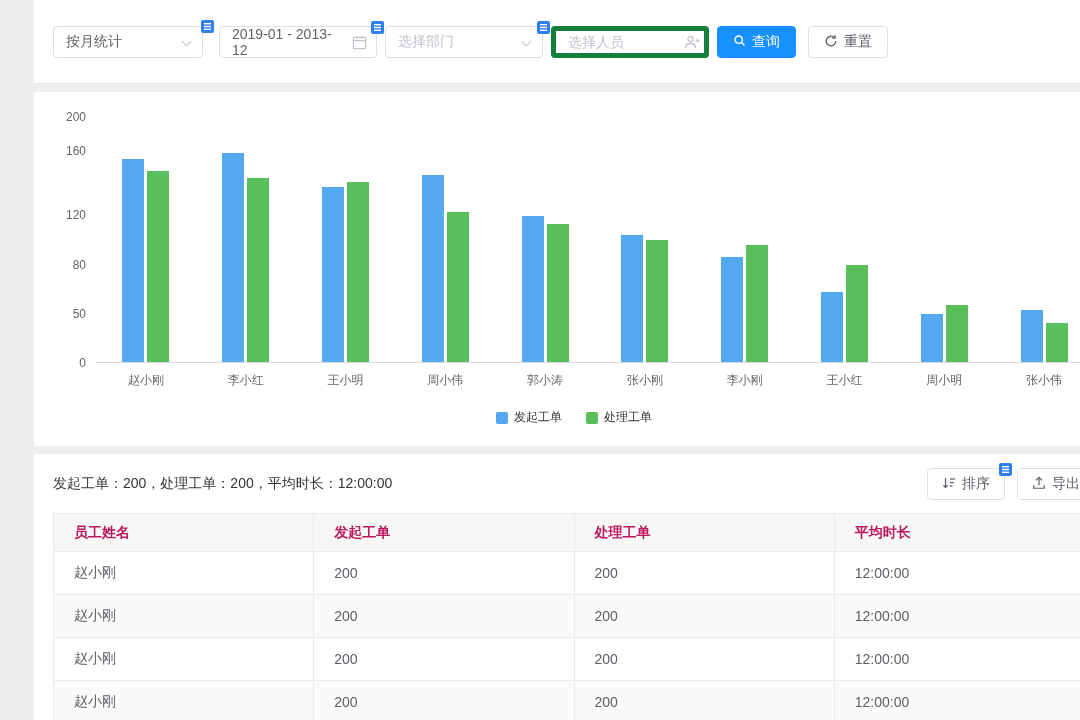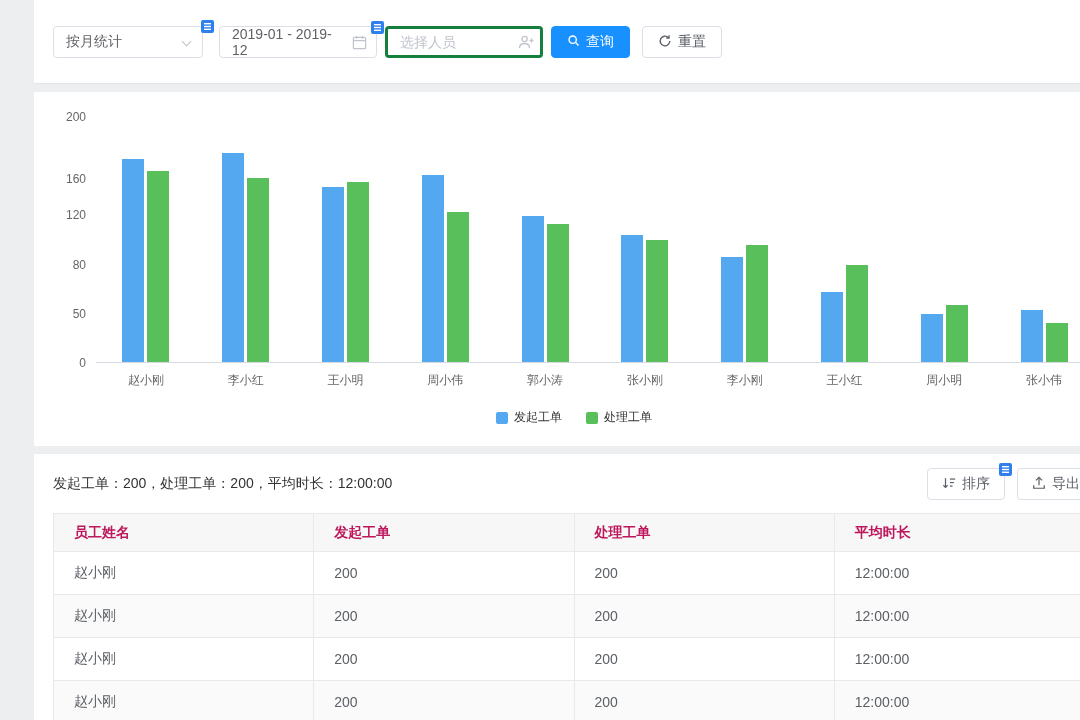--- a/index.html
+++ b/index.html
@@ -29,21 +29,21 @@
   .w150 { width:150px; } .w158 { width:158px; }
   .placeholder { color:#c0c4cc; }
   .chev {
     position:absolute; right:12px; top:11px;
     width:7px; height:7px;
     border-right:1.4px solid #c0c4cc; border-bottom:1.4px solid #c0c4cc;
     transform:rotate(45deg);
   }
   .right-ico { position:absolute; right:9px; top:8px; }
   .control-input {
-    height:32px; width:158px; border:3px solid #15803d; border-radius:4px;
+    height:32px; width:158px; border:5px solid #15803d; border-radius:4px;
     font-size:14px; color:#606266; padding:0 14px 0 12px;
     font-family:inherit; outline:none; position:relative;
   }
   .input-wrap { position:relative; display:inline-block; }
   .control-input::placeholder { color:#c0c4cc; }
 
   .btn {
     display:inline-flex; align-items:center; justify-content:center; gap:6px;
     height:32px; padding:0 15px; border-radius:4px; font-size:14px;
     cursor:pointer; border:1px solid transparent; font-family:inherit;
@@ -108,39 +108,51 @@
         <svg width="13" height="13" viewBox="0 0 13 13">
             <rect width="13" height="13" rx="2" fill="#2f80ed"></rect>
             <rect x="3" y="3" width="7" height="1.4" fill="#fff"></rect>
             <rect x="3" y="5.8" width="7" height="1.4" fill="#fff"></rect>
             <rect x="3" y="8.6" width="7" height="1.4" fill="#fff"></rect>
           </svg>
       </span>
     </div>
 
     <div class="control w158">
-      <span>2019-01 - 2019-12</span>
+      <span>2019-01 - 2013-12</span>
       <span class="right-ico">
         <svg width="15" height="15" viewBox="0 0 16 16" fill="none" stroke="#c0c4cc" stroke-width="1.3">
             <rect x="1.5" y="2.5" width="13" height="12" rx="1"></rect>
             <line x1="1.5" y1="6" x2="14.5" y2="6"></line>
             <line x1="5" y1="1" x2="5" y2="4"></line>
             <line x1="11" y1="1" x2="11" y2="4"></line>
           </svg>
       </span>
       <span class="badge tr">
         <svg width="13" height="13" viewBox="0 0 13 13">
             <rect width="13" height="13" rx="2" fill="#2f80ed"></rect>
             <rect x="3" y="3" width="7" height="1.4" fill="#fff"></rect>
             <rect x="3" y="5.8" width="7" height="1.4" fill="#fff"></rect>
             <rect x="3" y="8.6" width="7" height="1.4" fill="#fff"></rect>
           </svg>
       </span>
     </div>
 
+    <div class="control w158">
+      <span class="placeholder">选择部门</span>
+      <span class="chev"></span>
+      <span class="badge tr">
+        <svg width="13" height="13" viewBox="0 0 13 13">
+            <rect width="13" height="13" rx="2" fill="#2f80ed"></rect>
+            <rect x="3" y="3" width="7" height="1.4" fill="#fff"></rect>
+            <rect x="3" y="5.8" width="7" height="1.4" fill="#fff"></rect>
+            <rect x="3" y="8.6" width="7" height="1.4" fill="#fff"></rect>
+          </svg>
+      </span>
+    </div>
 
     <span class="input-wrap">
       <input class="control-input" placeholder="选择人员" style="">
       <span class="right-ico">
         <svg width="16" height="16" viewBox="0 0 16 16" fill="none" stroke="#c0c4cc" stroke-width="1.3">
             <circle cx="6.5" cy="5" r="2.6"></circle>
             <path d="M1.5 14c0-2.8 2.2-4.5 5-4.5s5 1.7 5 4.5"></path>
             <line x1="11.5" y1="6.5" x2="15.5" y2="6.5"></line>
             <line x1="13.5" y1="4.5" x2="13.5" y2="8.5"></line>
           </svg>
@@ -168,21 +180,21 @@
     </button>
   </div>
 
   <div class="panel chart-panel">
     <div class="chart-area">
       <div class="y-axis">
           <div class="ytick" style="bottom: -7px;">0</div>
           <div class="ytick" style="bottom: 42.2px;">50</div>
           <div class="ytick" style="bottom: 91.4px;">80</div>
           <div class="ytick" style="bottom: 140.6px;">120</div>
-          <div class="ytick" style="bottom: 177px;">160</div>
+          <div class="ytick" style="bottom: 205px;">160</div>
           <div class="ytick" style="bottom: 239px;">200</div>
         </div>
       <div class="plot">
           <div class="bar-group">
             <div class="bar" style="height: 202.95px; background: rgb(84, 168, 240);"></div>
             <div class="bar" style="height: 190.65px; background: rgb(88, 191, 90);"></div>
           </div>
           <div class="bar-group">
             <div class="bar" style="height: 209.1px; background: rgb(84, 168, 240);"></div>
             <div class="bar" style="height: 184.5px; background: rgb(88, 191, 90);"></div>

